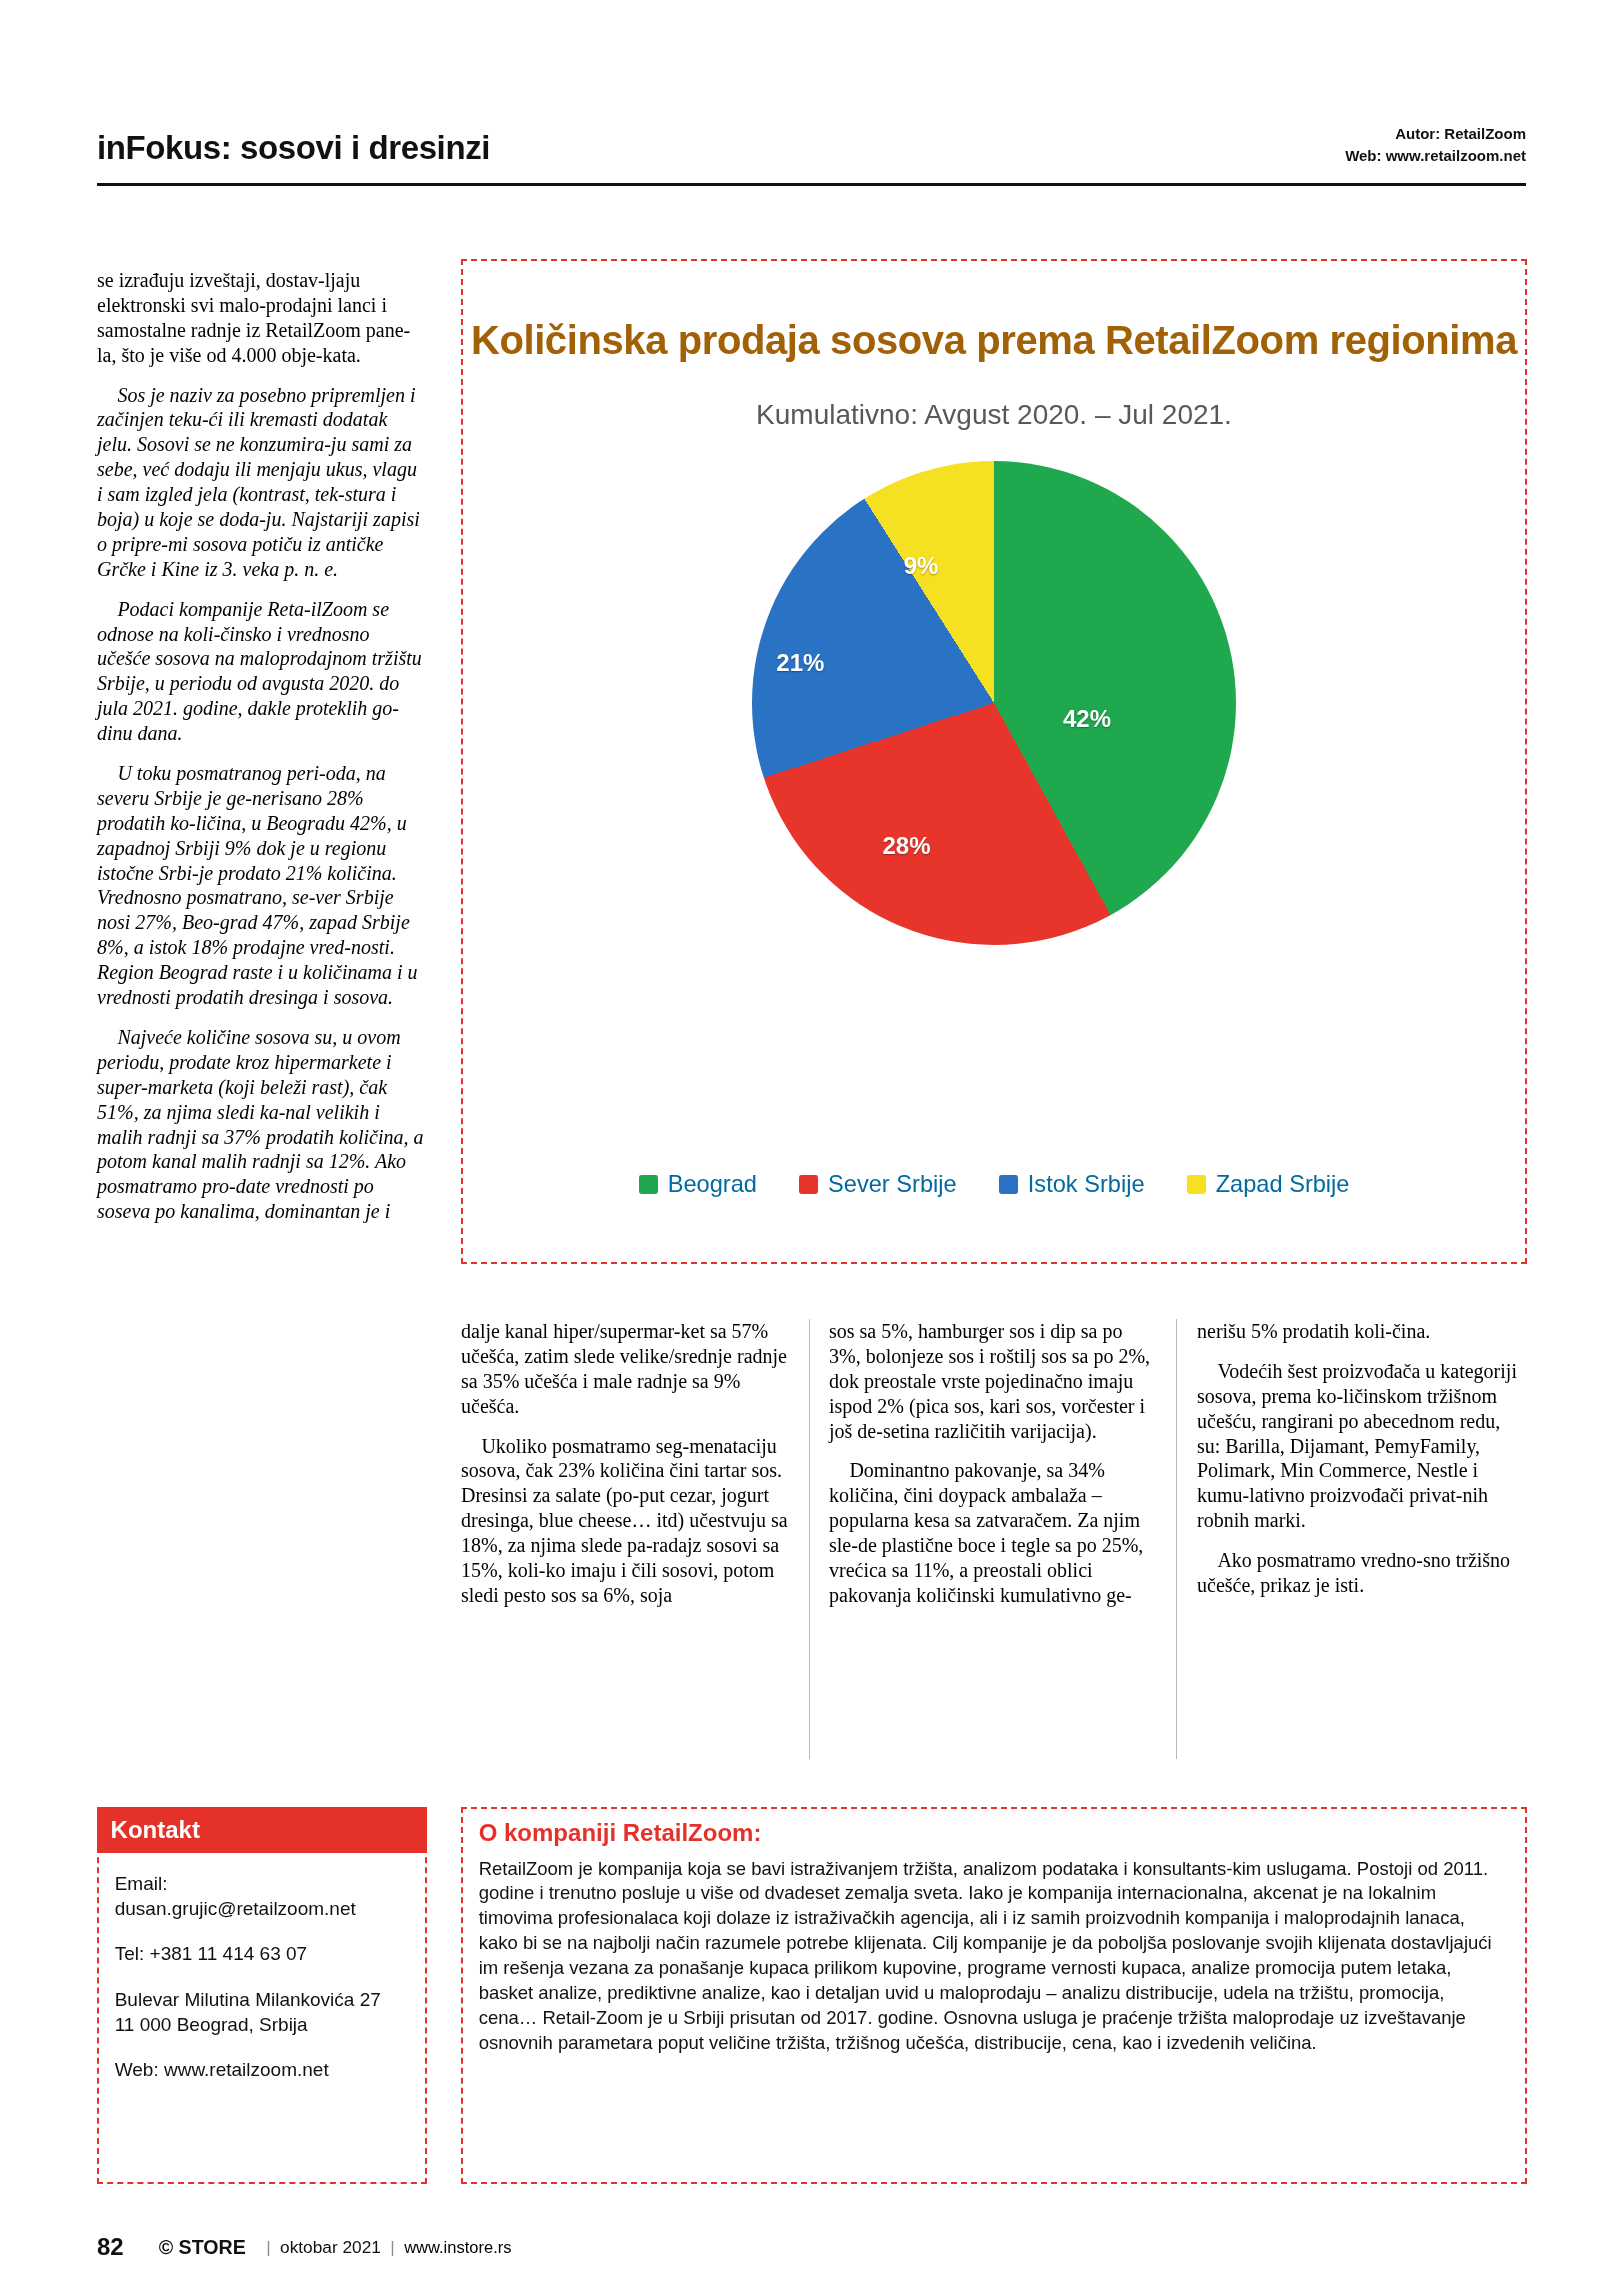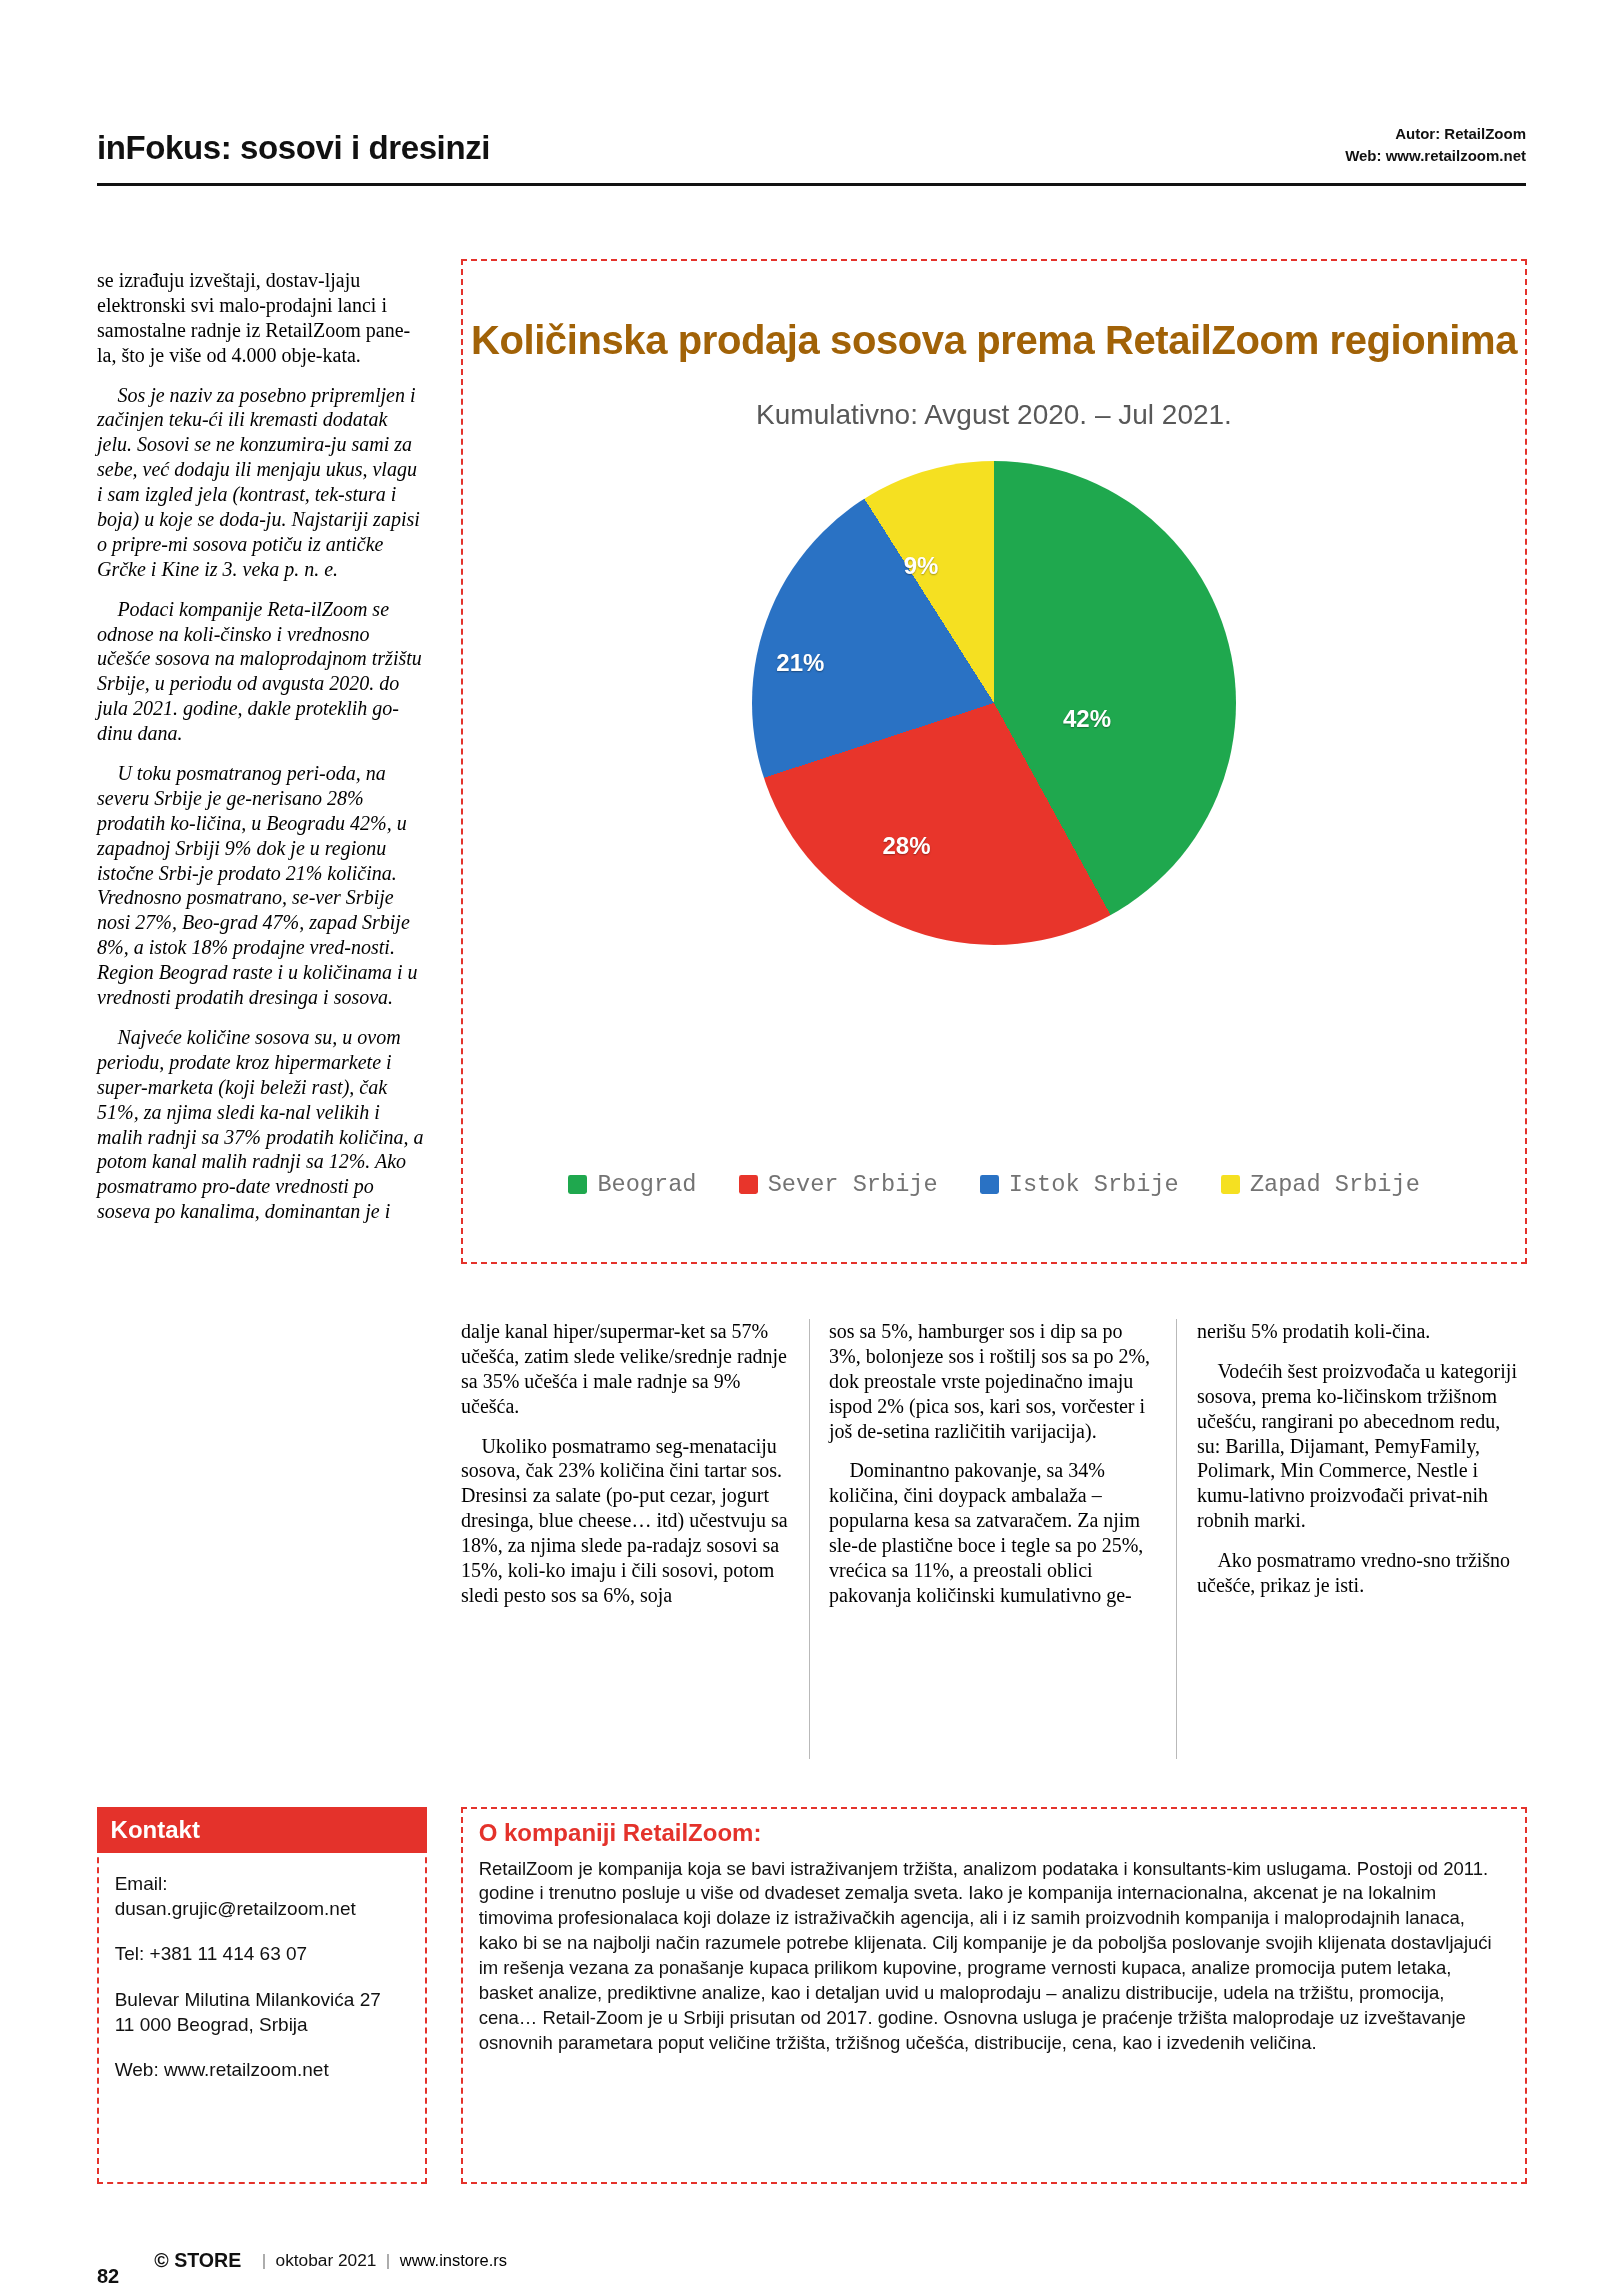--- a/index.html
+++ b/index.html
@@ -122,23 +122,23 @@
   .lbl-istok   { left: 29.5%; top: 41.0%; }
   .lbl-zapad   { left: 41.5%; top: 21.0%; }
 
   .legend {
     position: absolute;
     left: 0; right: 0;
     bottom: 64px;
     display: flex;
     justify-content: center;
     gap: 42px;
-    font-family: Liberation Mono, monospace;
+    font-family: Liberation Sans, sans-serif;
     font-size: 23.6px;
-    color: #737373;
+    color: #0369a1;
   }
   .legend-item { display: flex; align-items: center; gap: 10.2px; }
   .legend-swatch { width: 19px; height: 19px; border-radius: 2.4px; }
 
   
   .cols-bottom {
     position: absolute;
     left: 461px; top: 1310px;
     width: 1066px;
     display: flex;
@@ -214,24 +214,23 @@
   .footer {
     position: absolute;
     left: 97px; top: 2224px;
     width: 1429px;
     display: flex;
     align-items: center;
     font-family: "Liberation Sans", sans-serif;
   }
   .footer-page {
     font-weight: bold;
-    font-size: 20px;
+    font-size: 24px;
     margin-right: 35px;
     color: #111;
-    margin-top: 32px;
   }
   .footer-logo {
     font-weight: bold;
     font-size: 19.6px;
     color: #111;
     margin-right: 11px;
   }
   .footer-sep { color: #8c8c8c; margin: 0 9.4px; font-size: 17.3px; }
   .footer-date { font-size: 17.3px; color: #111; }
   .footer-url { font-size: 16.5px; color: #000000; }

